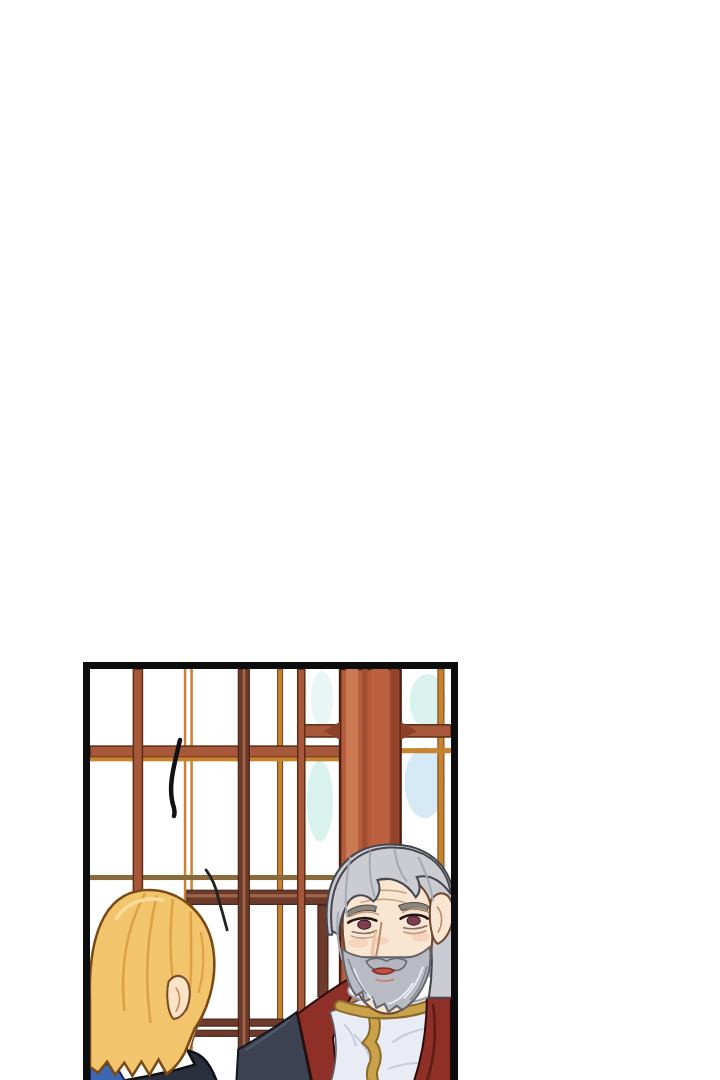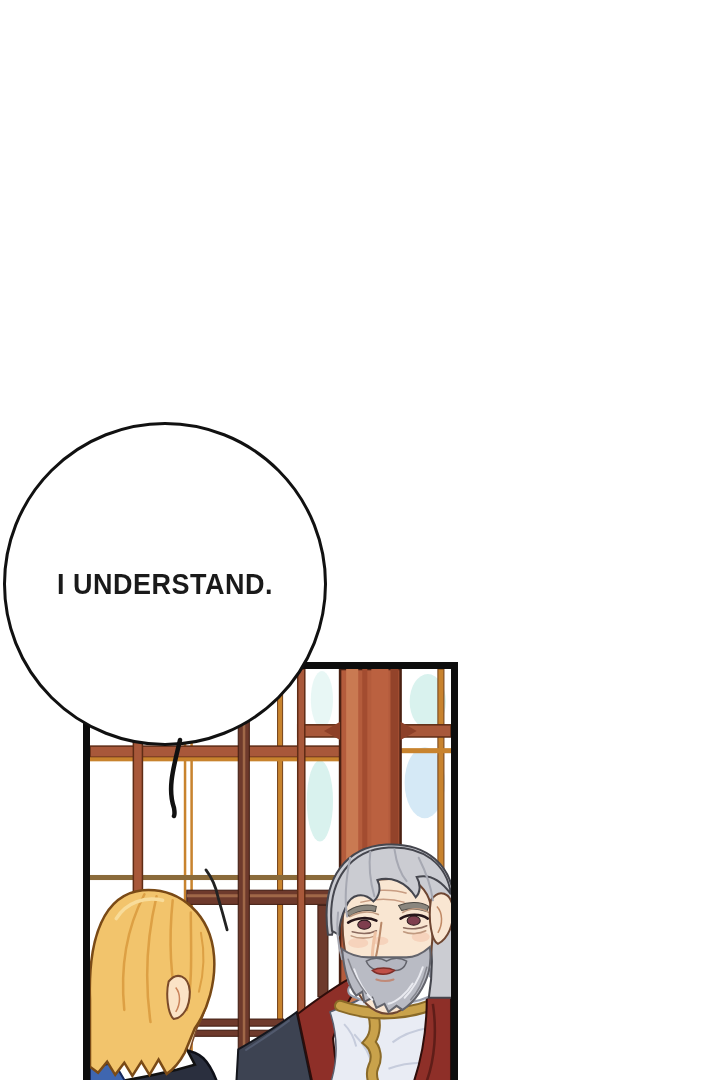--- a/index.html
+++ b/index.html
@@ -193,20 +193,17 @@
           <path d="M 318 326 C 326 318 331 306 334 294" style="stroke:var(--beard-dark);stroke-width:1.5"></path>
         </g>
         <path d="M 274 288 C 280 284 288 284 294 288 C 300 284 308 284 314 288
                  C 312 296 305 299 297 296 C 288 300 277 296 274 288 Z" style="fill:#b4b6c0;stroke:#63646c;stroke-width:1.5"></path>
         <path d="M 280 297 C 286 294 296 294 302 297 C 296 302 285 302 280 297 Z" style="fill:var(--lip);stroke:#7e2e28;stroke-width:1.5"></path>
         <path d="M 284 306 C 290 308 296 308 301 306" style="fill:none;stroke:#c08a78;stroke-width:2;stroke-linecap:round"></path>
       </g>
     </svg>
   </div>
 
-  <div id="bubble">
-    <div id="bubble-text">I UNDERSTAND.</div>
-  </div>
   <svg id="tail" width="44" height="84" viewBox="0 0 44 84">
     <path d="M 22 4 C 16 30 9 52 16 72 C 16.5 75 17 78 16 80" style="fill:none;stroke:var(--ink);stroke-width:4.5;stroke-linecap:round"></path>
   </svg>
 
 </div>
 
 </body></html>

